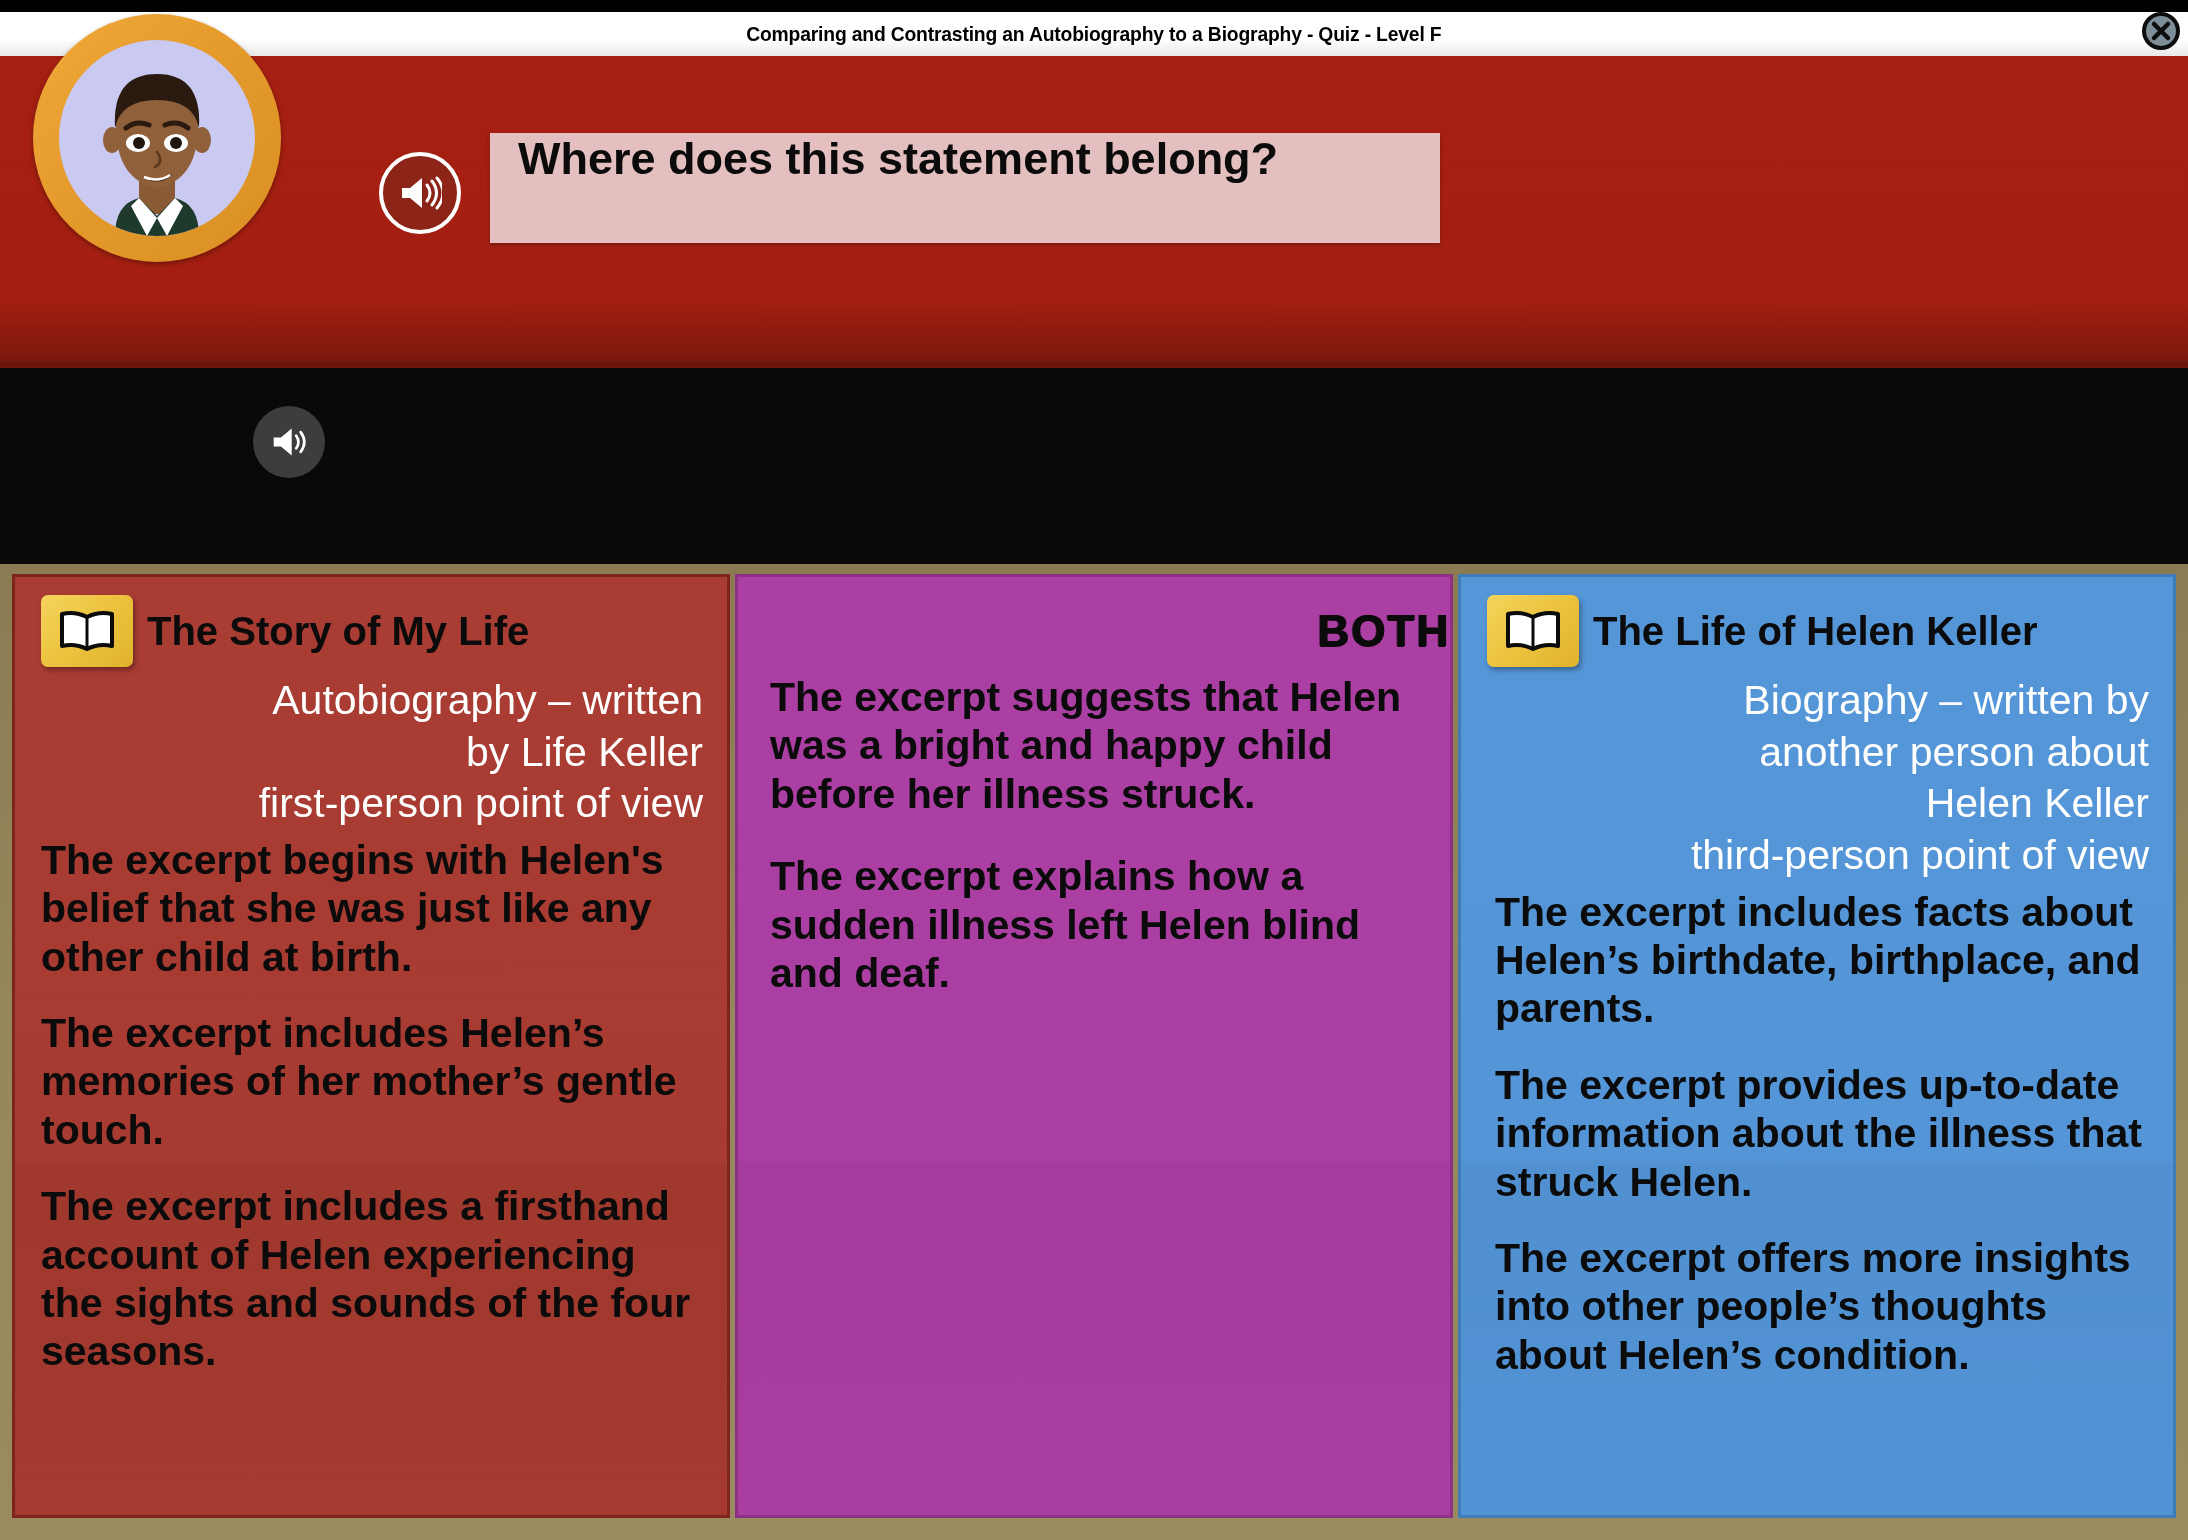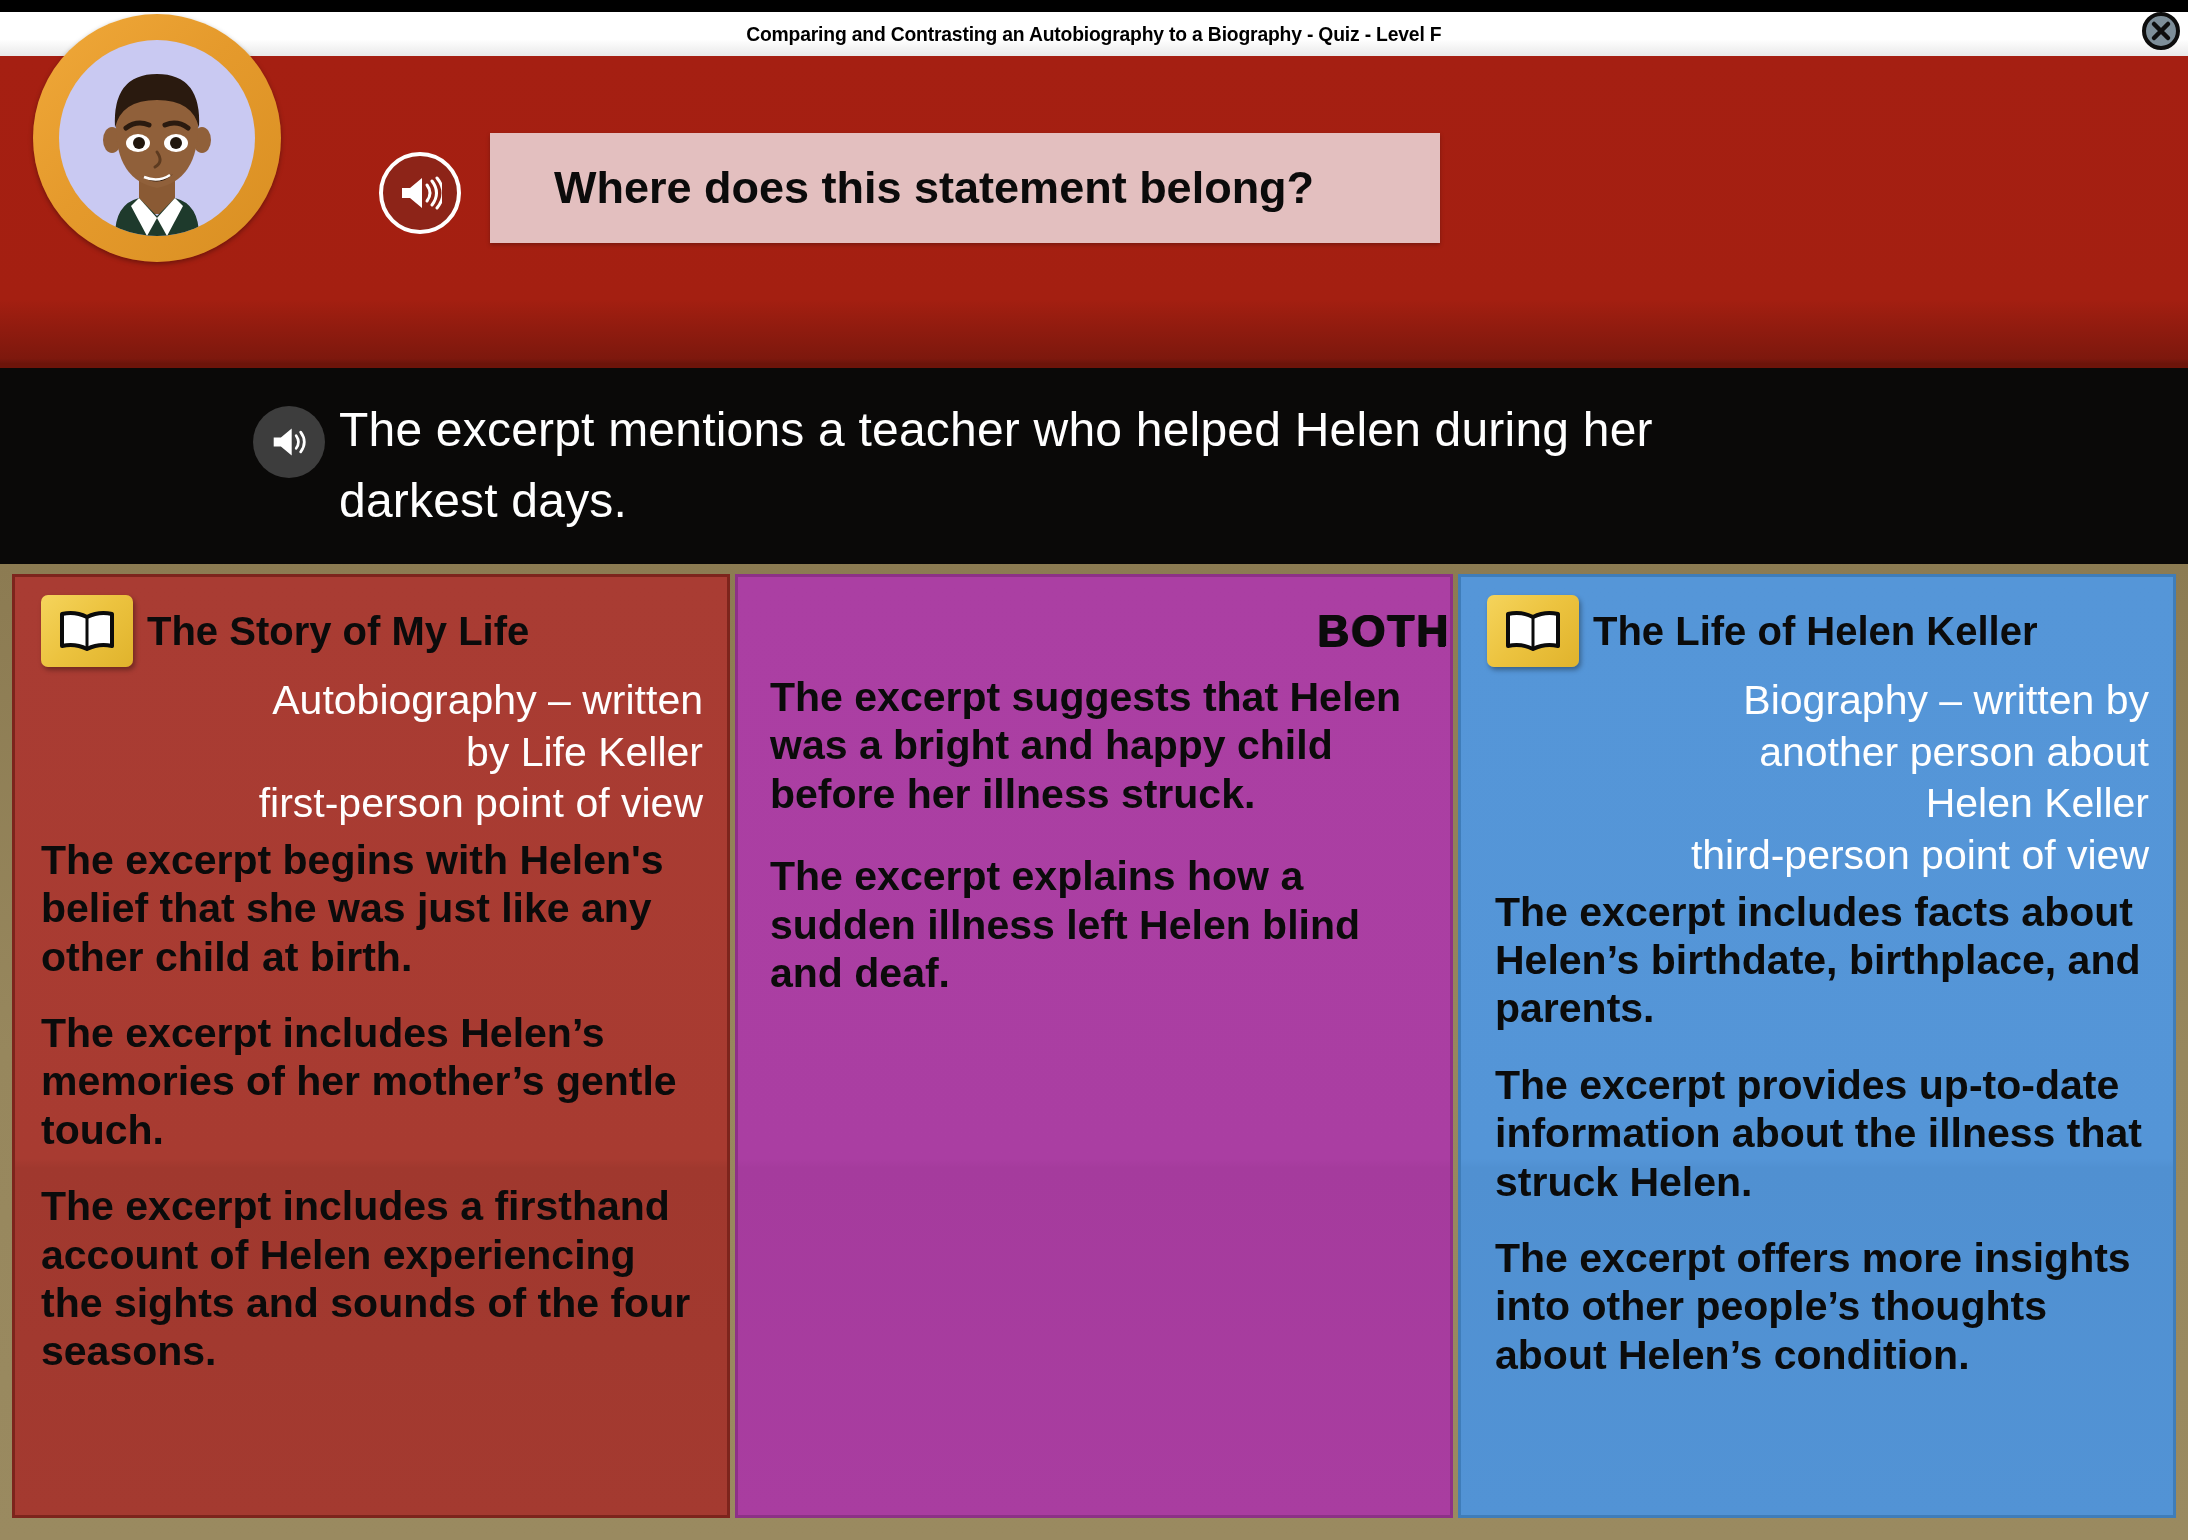--- a/index.html
+++ b/index.html
@@ -57,22 +57,22 @@
   .spk-q {
     position:absolute; left:379px; top:152px;
     width:82px; height:82px; border-radius:50%;
     background:#8d2418; border:4px solid #ffffff;
     display:flex; align-items:center; justify-content:center; cursor:pointer;
   }
   .qbanner {
     position:absolute; left:490px; top:133px;
     width:950px; height:110px;
     background:#e3bfbf;
-    display:flex; align-items:center;
-    padding-left:64px;
+    display:flex; align-items:flex-start;
+    padding-left:28px;
     box-shadow:0 2px 4px rgba(0,0,0,.25);
   }
   .qbanner .qtext {
     font-family:"Liberation Sans Narrow","Liberation Sans", sans-serif;
     font-weight:bold; font-size:45px; color:#0b0b0b; white-space:nowrap;
   }
 
   
   .statement {
     position:absolute; top:368px; left:0; width:2188px; height:196px;
@@ -211,21 +211,20 @@
   </div>
 
   <div class="statement"></div>
   <div class="spk-s">
     <svg width="40" height="36" viewBox="0 0 44 40" aria-hidden="true">
       <path d="M5 15 h8 L25 5 v30 L13 25 H5 z" fill="#ffffff"></path>
       <path d="M30 13 q5 7 0 14" stroke="#ffffff" stroke-width="3" fill="none" stroke-linecap="round"></path>
       <path d="M35 9 q8 11 0 22" stroke="#ffffff" stroke-width="3" fill="none" stroke-linecap="round"></path>
     </svg>
   </div>
-  <div class="statement-text">The excerpt mentions a teacher who helped Helen during her darkest days.</div>
 
   <div class="frame">
 
     <div class="col col-left">
       <div class="col-head">
         <div class="book-icon">
           <svg width="62" height="48" viewBox="0 0 62 48" aria-hidden="true">
             <path d="M31 10 q-12 -6 -25 -3 v32 q13 -3 25 3 q12 -6 25 -3 V7 q-13 -3 -25 3 z" fill="#ffffff" stroke="#0b0b0b" stroke-width="4" stroke-linejoin="round"></path>
             <path d="M31 10 v32" stroke="#0b0b0b" stroke-width="3"></path>
           </svg>

